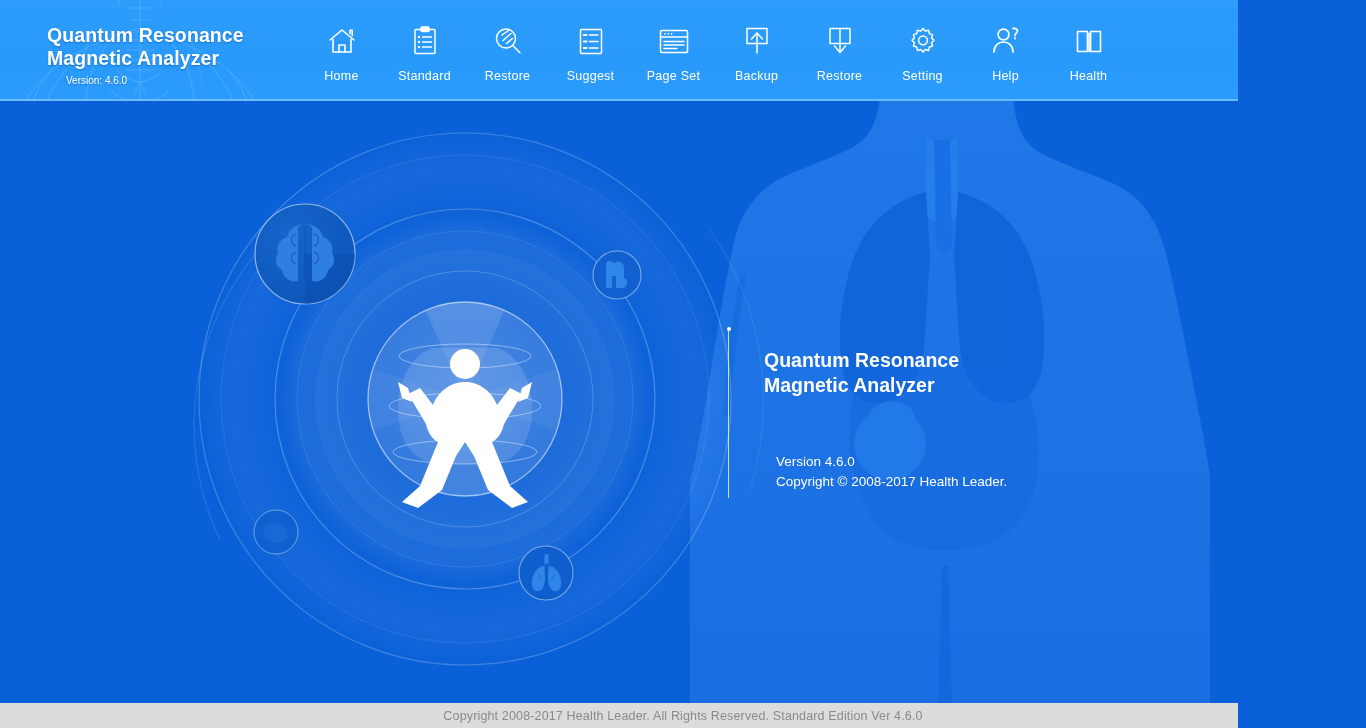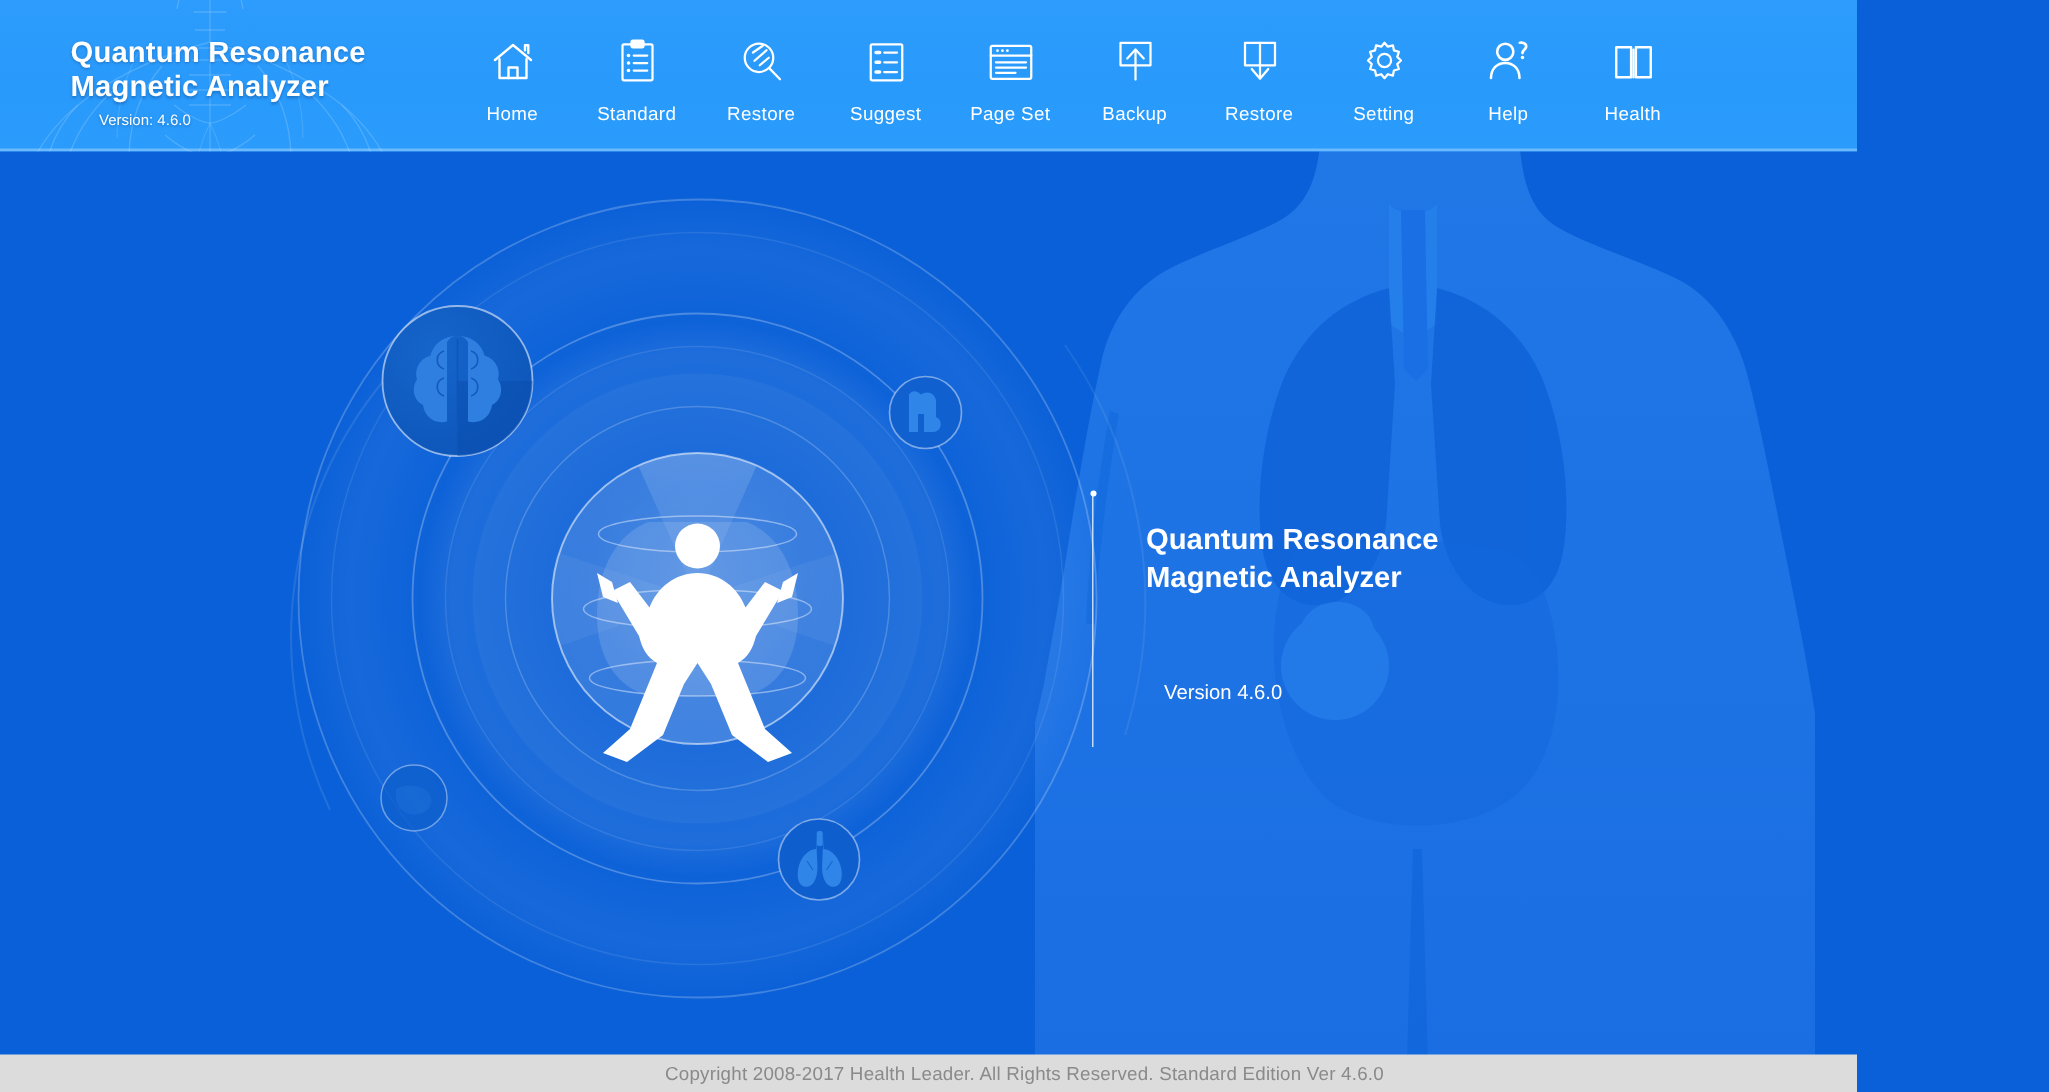--- a/index.html
+++ b/index.html
@@ -482,20 +482,21 @@
   </div>
 
   <div class="panel">
     <div class="panel-rule"></div>
     <div class="panel-title">
       <span>Quantum Resonance</span><br>
       <span>Magnetic Analyzer</span>
     </div>
     <div class="panel-meta">
       <div>Version 4.6.0</div>
+      <div>Copyright © 2008-2017 Health Leader.</div>
     </div>
   </div>
 
   <div class="footer">
     <span class="footer-text">Copyright 2008-2017 Health Leader. All Rights Reserved.  Standard Edition Ver 4.6.0</span>
   </div>
 
 </div>
 
 </body></html>

